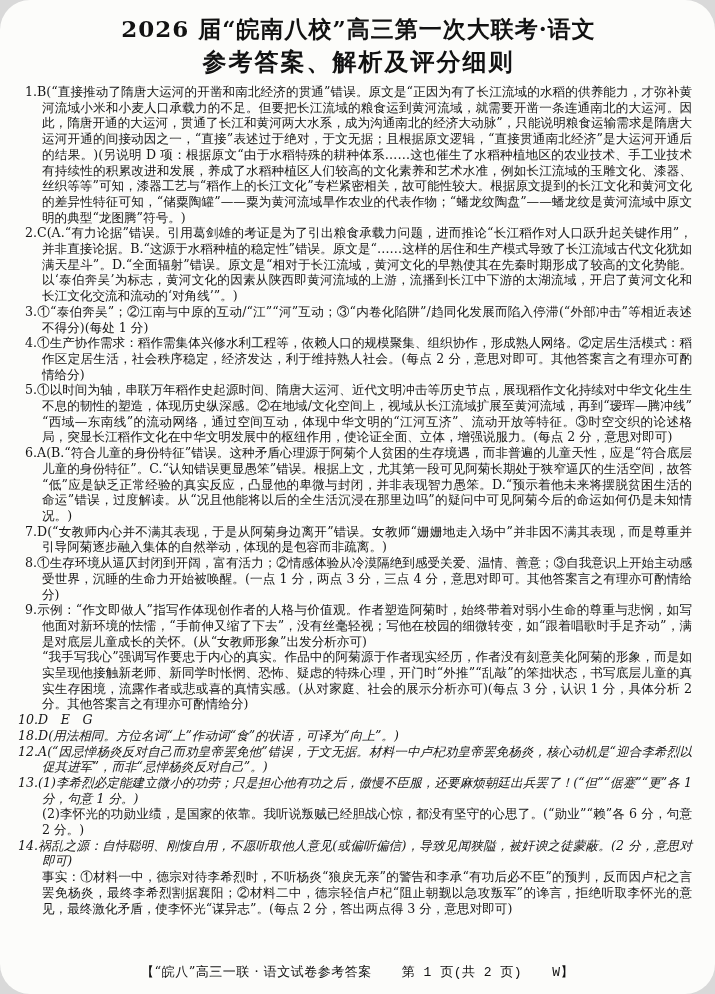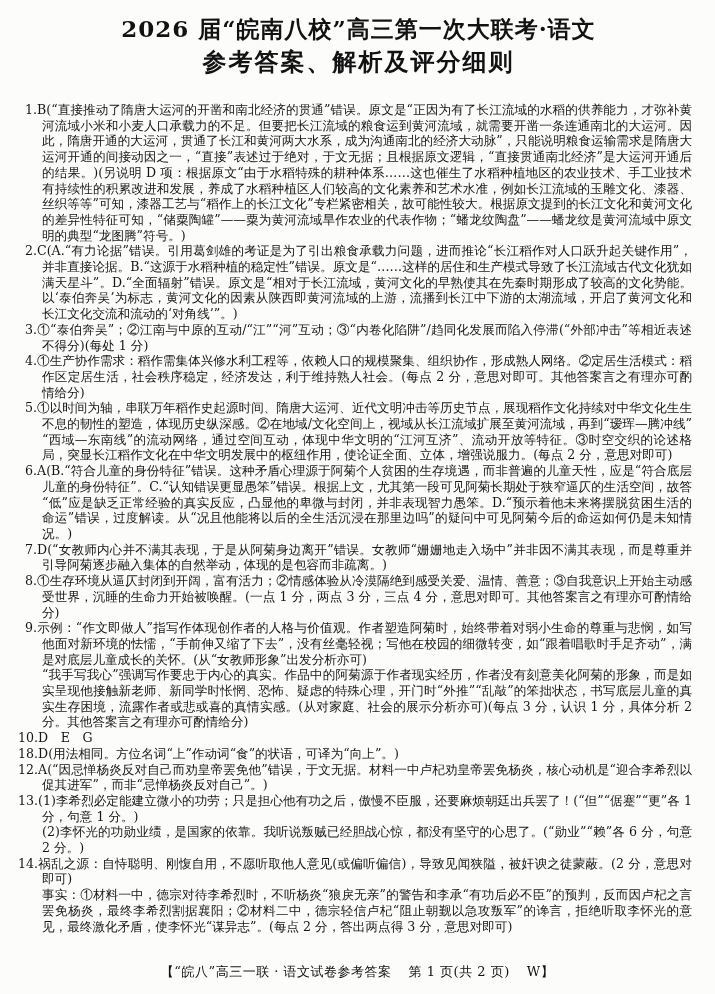--- a/index.html
+++ b/index.html
@@ -1,35 +1,36 @@
 <!DOCTYPE html>
 <html lang="zh"><head>
 <meta charset="utf-8">
 <style>
   html,body{margin:0;padding:0;background:#d9d9d9;}
   .page{
     width:715px;height:994px;margin:0 auto;background:#fcfcfa;color:#161616;
     font-family:"DejaVu Serif","Liberation Serif",serif;
     box-sizing:border-box;position:relative;overflow:hidden;
     padding:13px 23px 17px 25px;
+    border-radius:30px;
   }
   .title{text-align:center;font-weight:bold;color:#121212;}
   .title-l1{font-size:23px;line-height:32px;letter-spacing:1px;}
-  .title-l2{font-size:24px;line-height:34px;letter-spacing:2px;margin-bottom:23px;text-align:center;}
+  .title-l2{font-size:24px;line-height:34px;letter-spacing:2px;margin-bottom:5px;text-align:center;}
   .answers{font-size:12.6px;line-height:15.7px;text-align:justify;text-justify:inter-ideograph;}
   .item p{margin:0;padding-left:17px;}
   .item p.first{text-indent:-17px;}
-  .item p.first.wide{text-indent:-24px;}
+  .item p.first.wide{text-indent:-24px;font-style:italic;}
   .footer{
     position:absolute;left:0;bottom:13px;width:100%;text-align:center;
     font-size:13px;letter-spacing:0.5px;color:#111;
   }
   .footer .seg{display:inline;}
   .footer .bold{font-weight:normal;}
-  .footer .gap{margin-left:17px;}
+  .footer .gap{margin-left:30px;font-family:Liberation Mono, monospace;}
 </style>
 </head>
 <body>
 
 <div class="page">
   <div class="title">
     <div class="title-l1">2026 届“皖南八校”高三第一次大联考·语文</div>
     <div class="title-l2">参考答案、解析及评分细则</div>
   </div>
 

